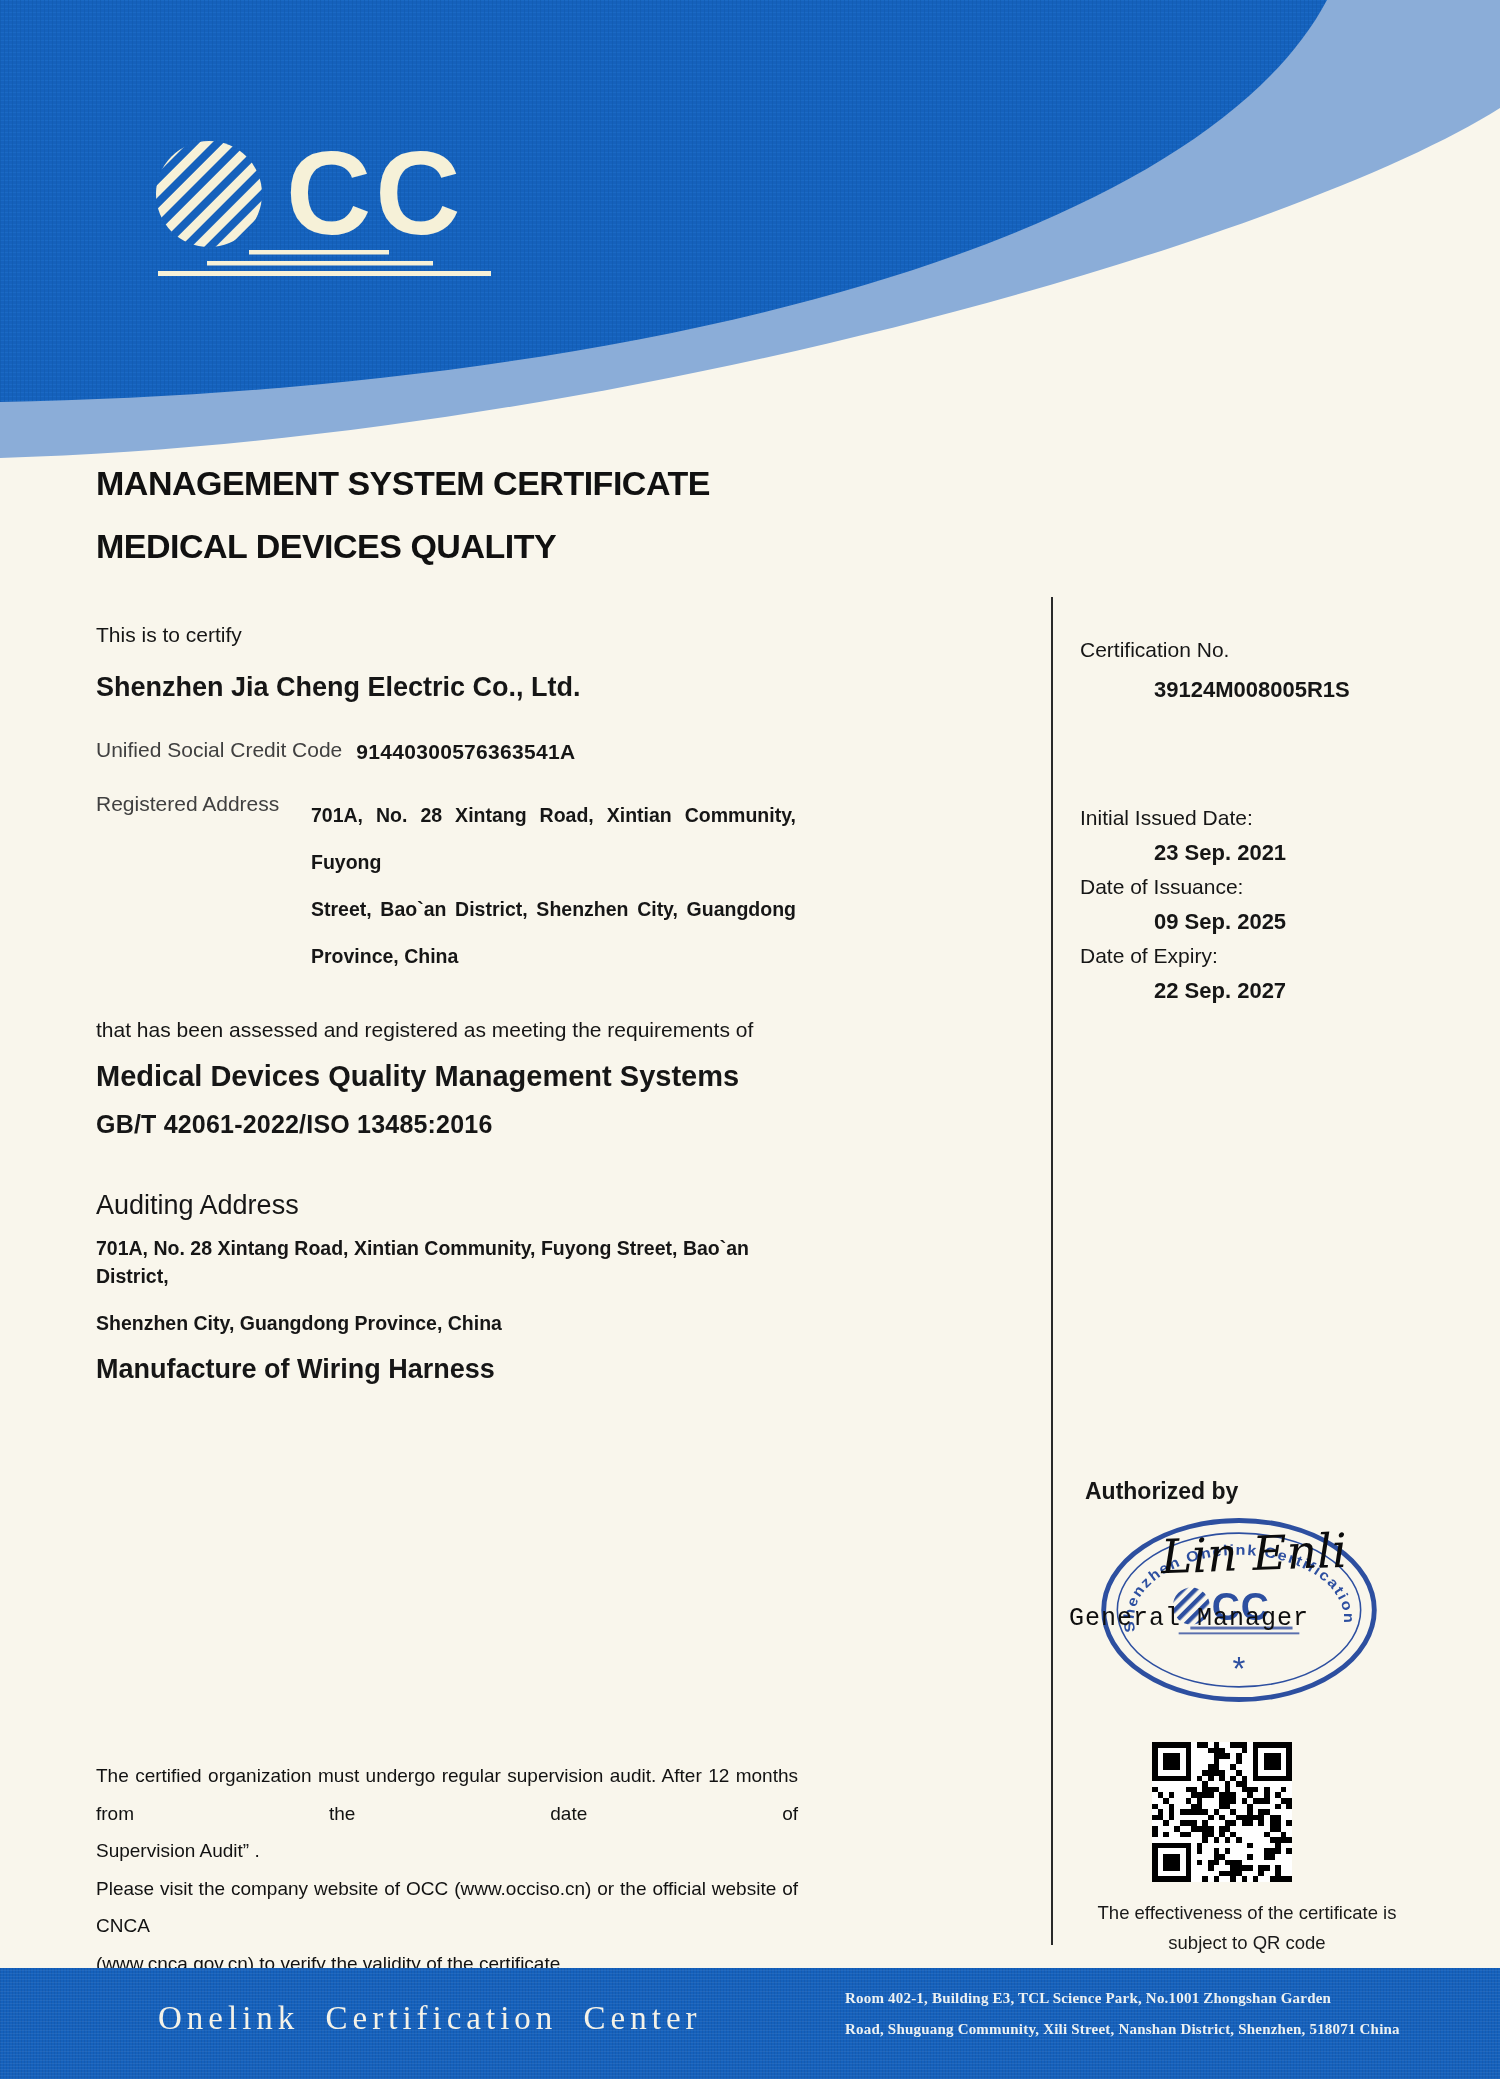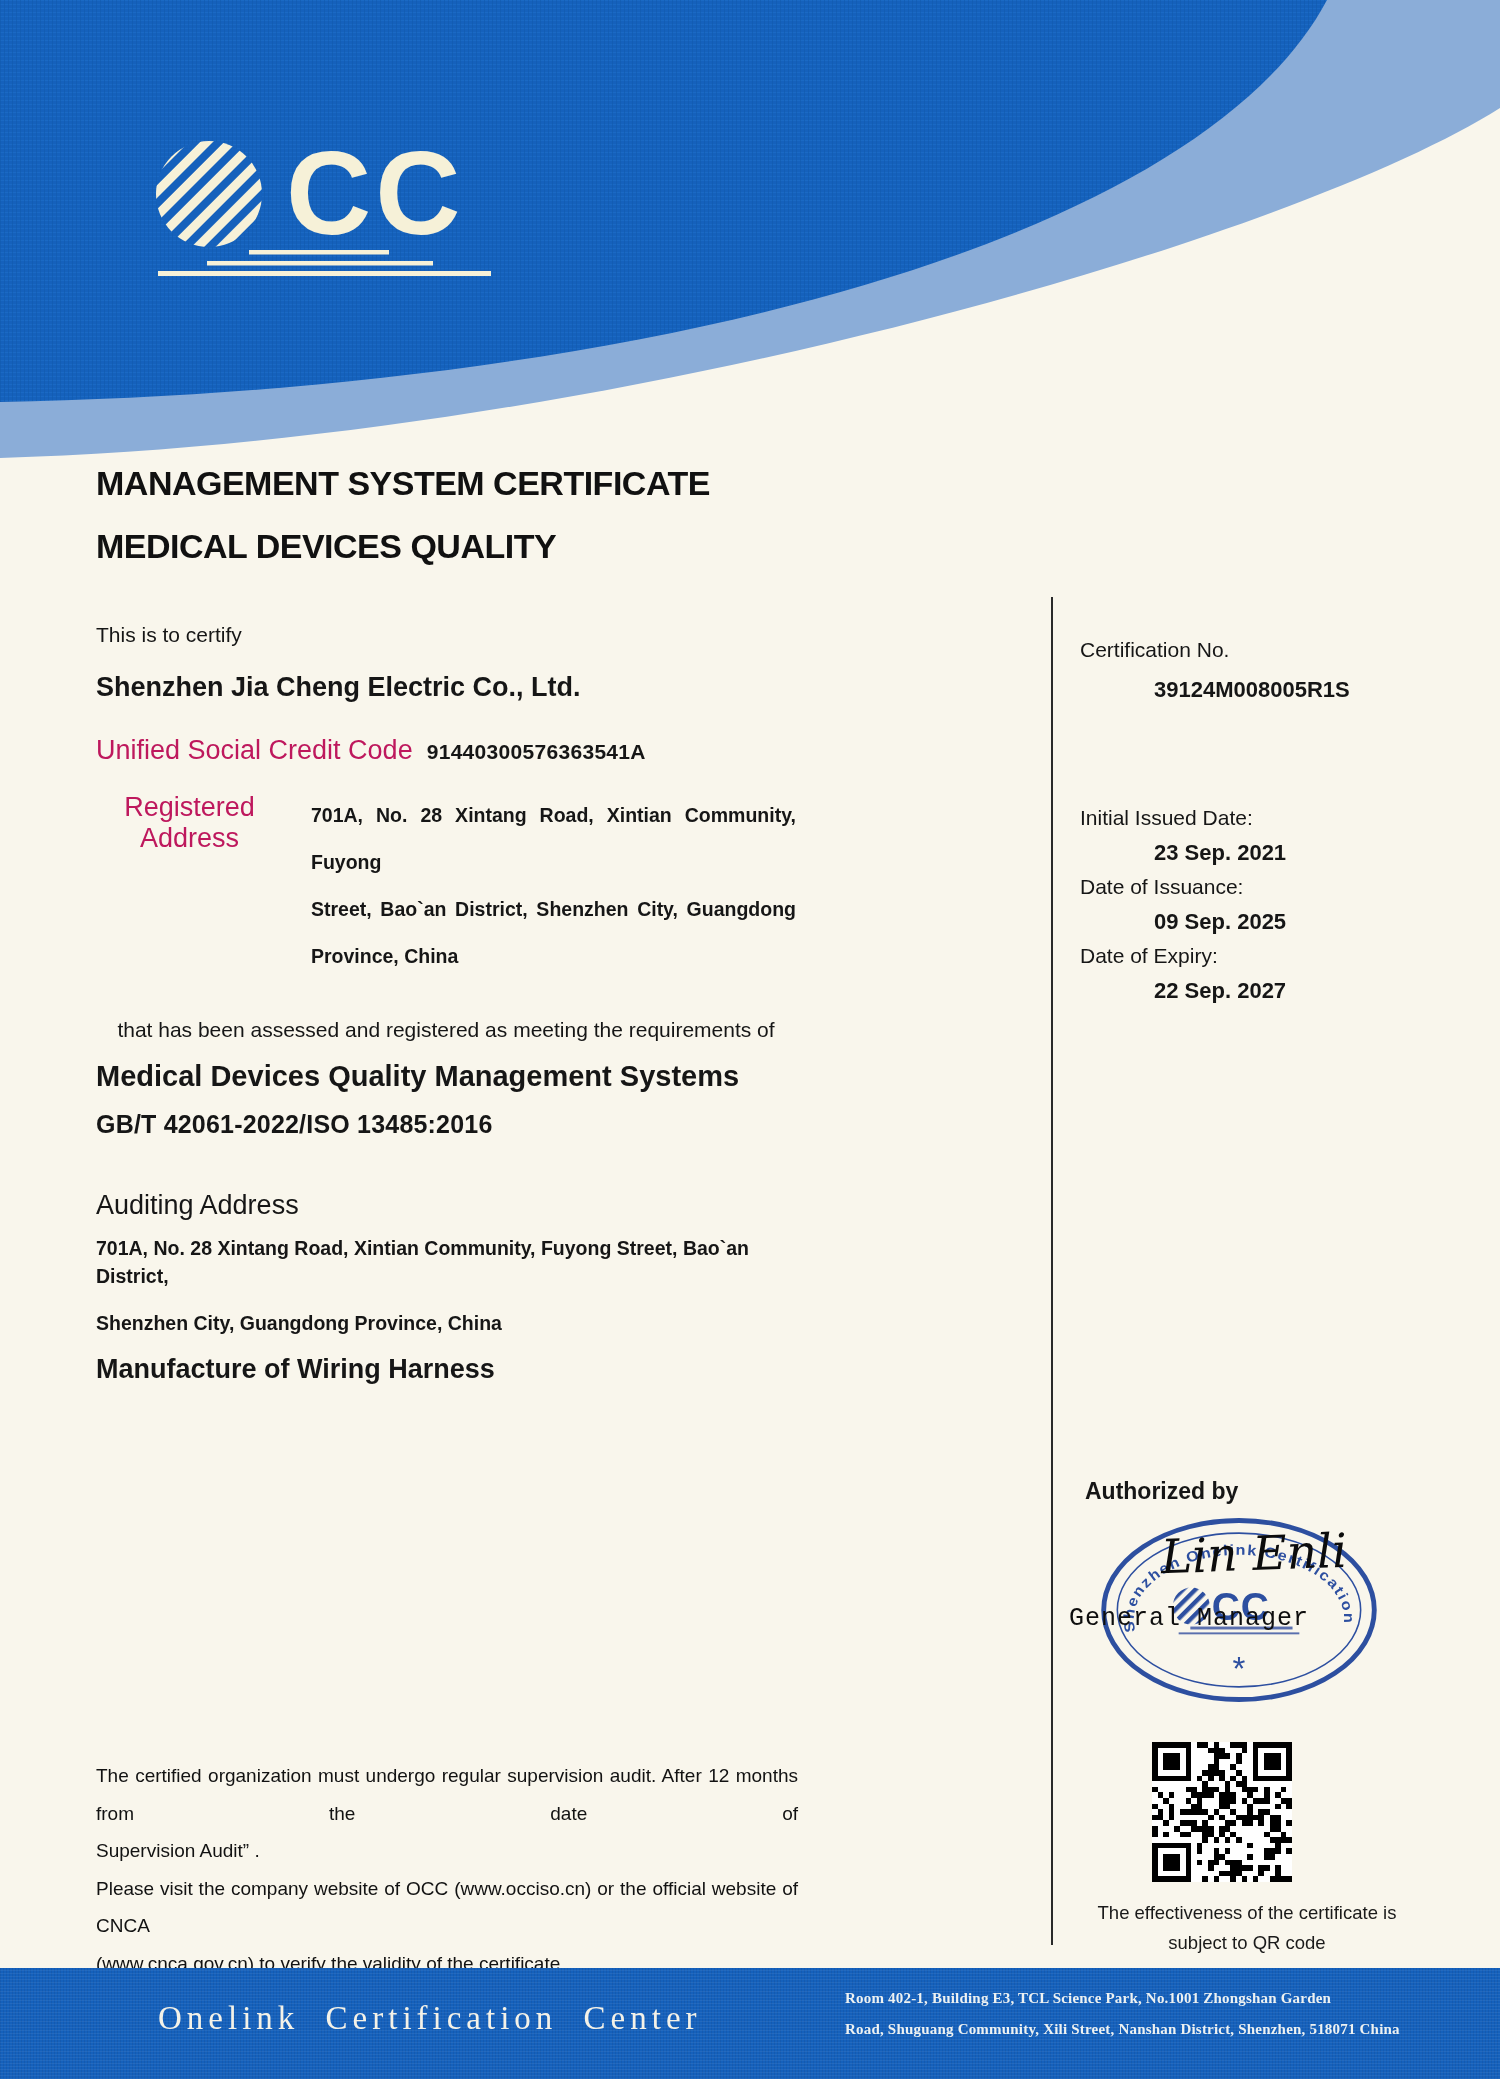--- a/index.html
+++ b/index.html
@@ -13,27 +13,27 @@
   .header-art{position:absolute; left:0; top:0; width:1500px; height:480px; display:block;}
   
   .title{position:absolute; left:96px; top:452px; width:760px; font-weight:bold;
          font-size:34px; line-height:63px; letter-spacing:-0.5px; color:#111;}
   
   .leftcol{position:absolute; left:96px; top:622px; width:700px;}
   .intro{font-size:21px; line-height:26px;}
   .company{margin-top:22px; font-size:27px; font-weight:bold; line-height:34px;}
   .row{display:flex; align-items:flex-start;}
   .uscc-row{margin-top:32px; line-height:28px;}
-  .label{font-size:27px; color:#be185d;text-align:center;}
+  .label{font-size:21px; color:#404040;}
   .uscc-value{margin-left:14px; font-size:21px; font-weight:bold; padding-top:2px; letter-spacing:0.3px;}
   .reg-row{margin-top:26px;}
   .reg-label{width:187px; flex:0 0 auto;}
   .addr-value{margin-left:28px; width:505px; font-size:19.5px; font-weight:bold; line-height:47px;}
   .just{text-align:justify; text-align-last:justify;}
-  .assessed{margin-top:36px; font-size:21px; line-height:28px;text-align:center;}
+  .assessed{margin-top:36px; font-size:21px; line-height:28px;}
   .std-name{margin-top:16px; font-size:29px; font-weight:bold; line-height:32px;}
   .std-code{margin-top:16px; font-size:25px; font-weight:bold; line-height:32px; letter-spacing:0.2px;}
   .audit-label{margin-top:52px; font-size:27px; line-height:26px;}
   .audit-l1{margin-top:16px; font-size:19.5px; font-weight:bold; line-height:28px;}
   .audit-l2{margin-top:19px; font-size:19.5px; font-weight:bold; line-height:28px;}
   .scope-label{margin-top:18px; font-size:21px; line-height:26px;}
   .scope-value{margin-top:14px; font-size:27px; font-weight:bold; line-height:36px;}
   
   .vdivider{position:absolute; left:1051px; top:597px; width:2px; height:1348px; background:#2a2a2a;}
   

